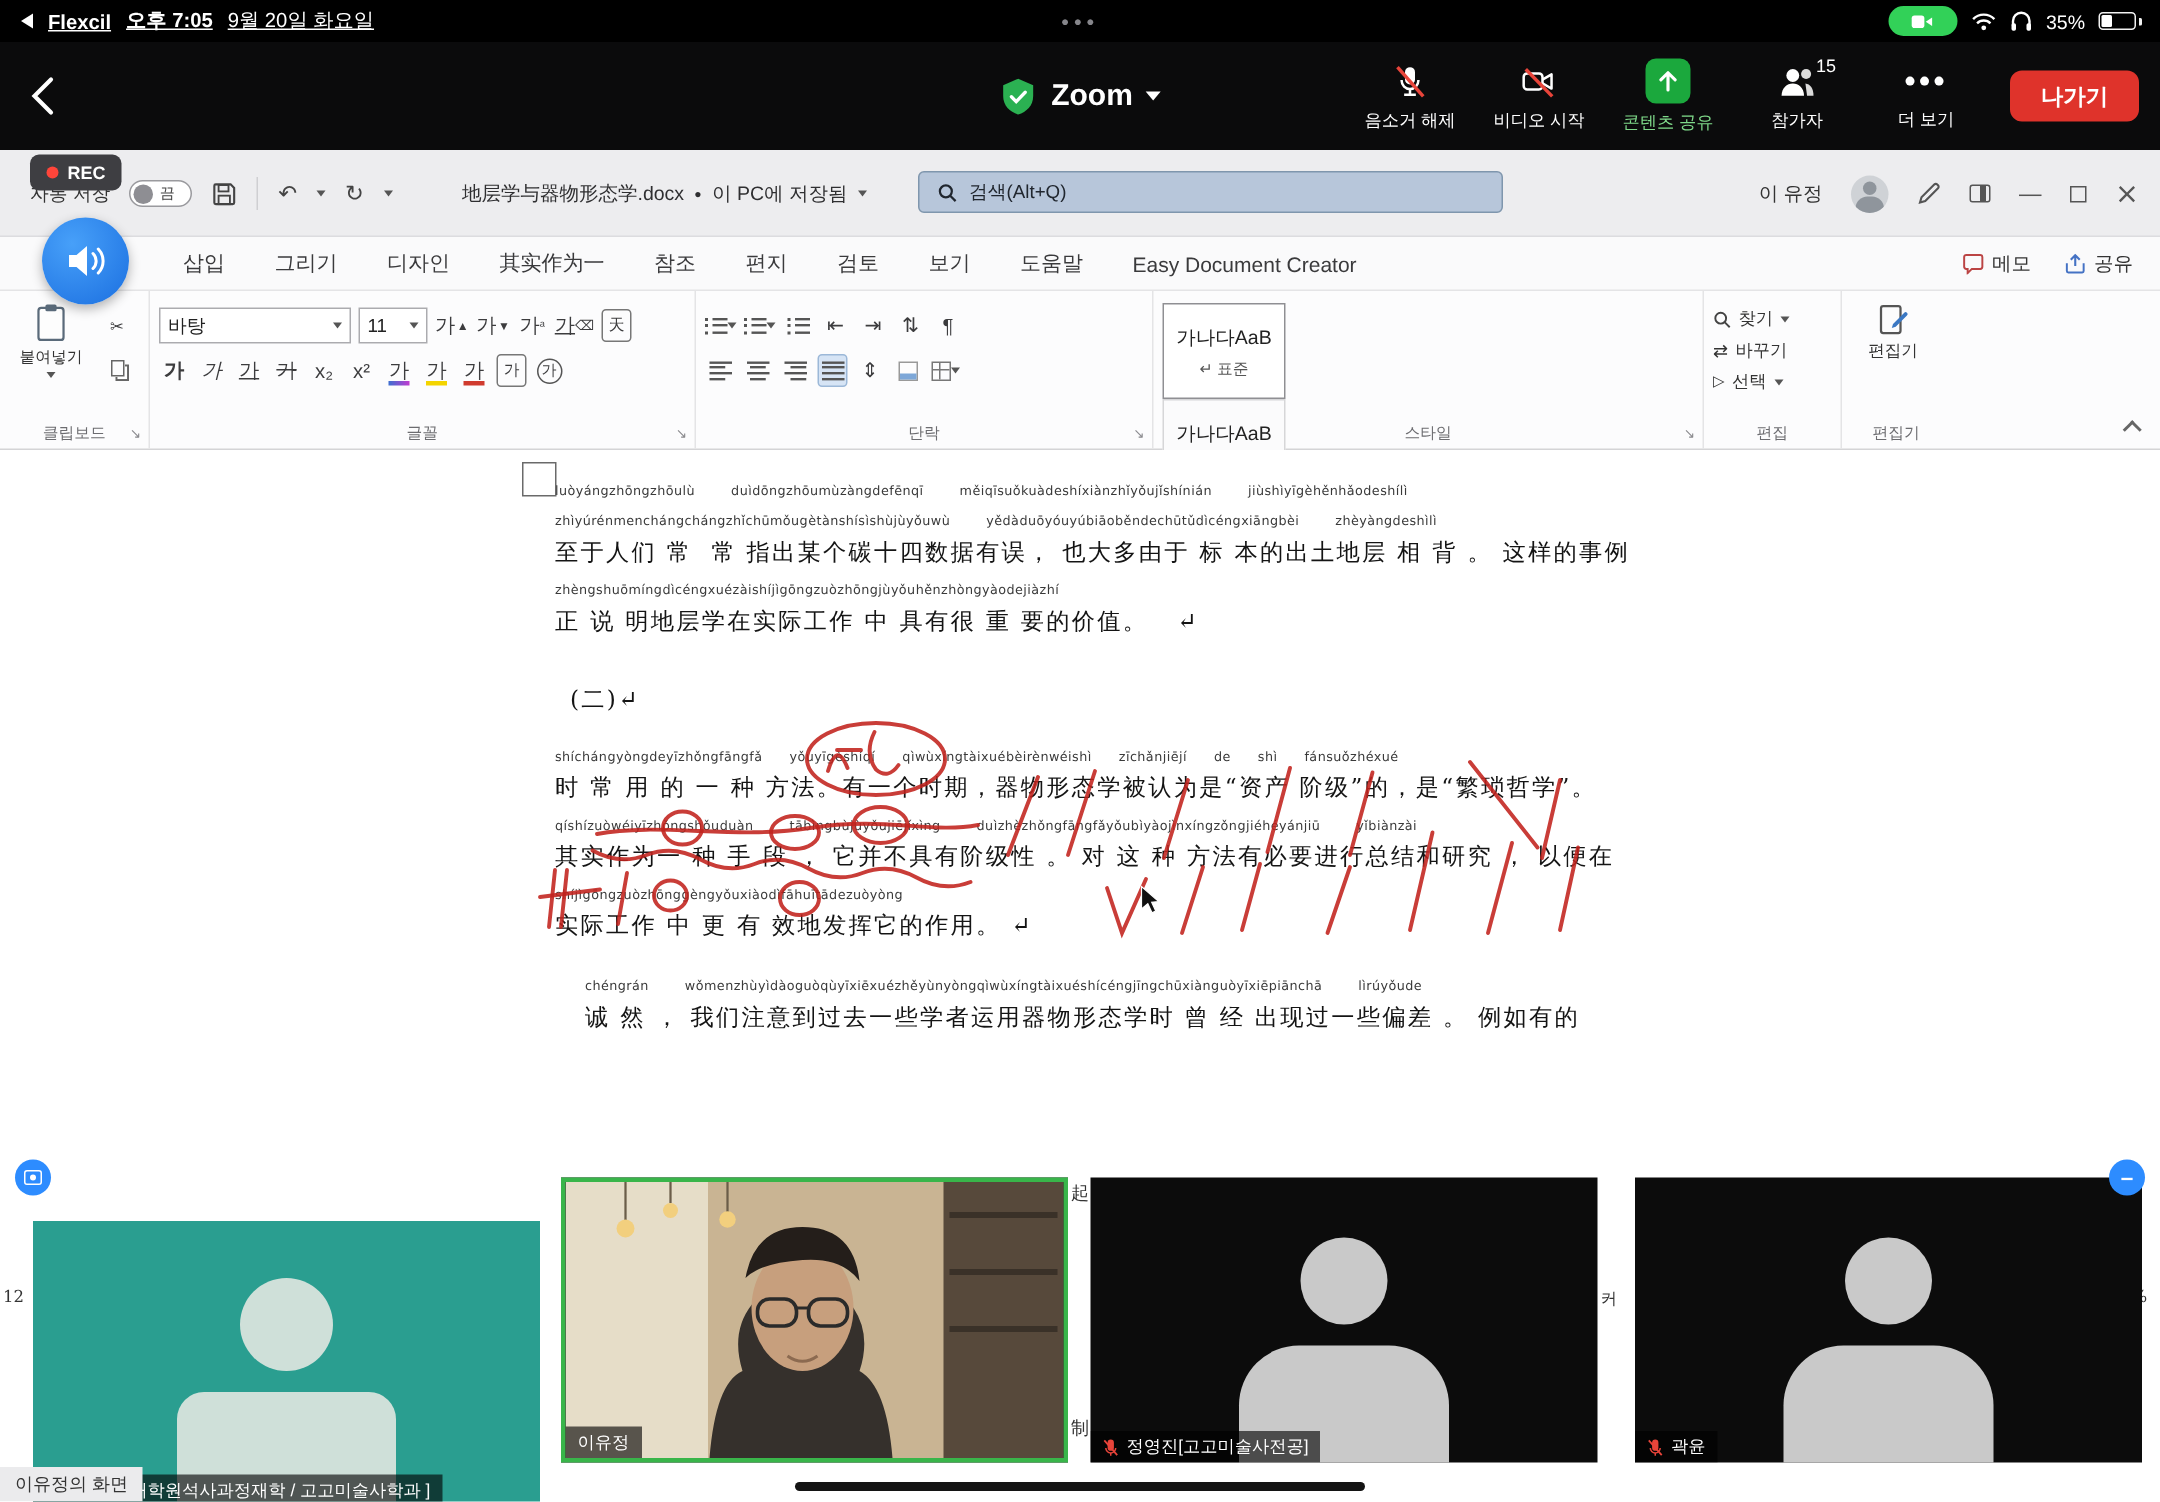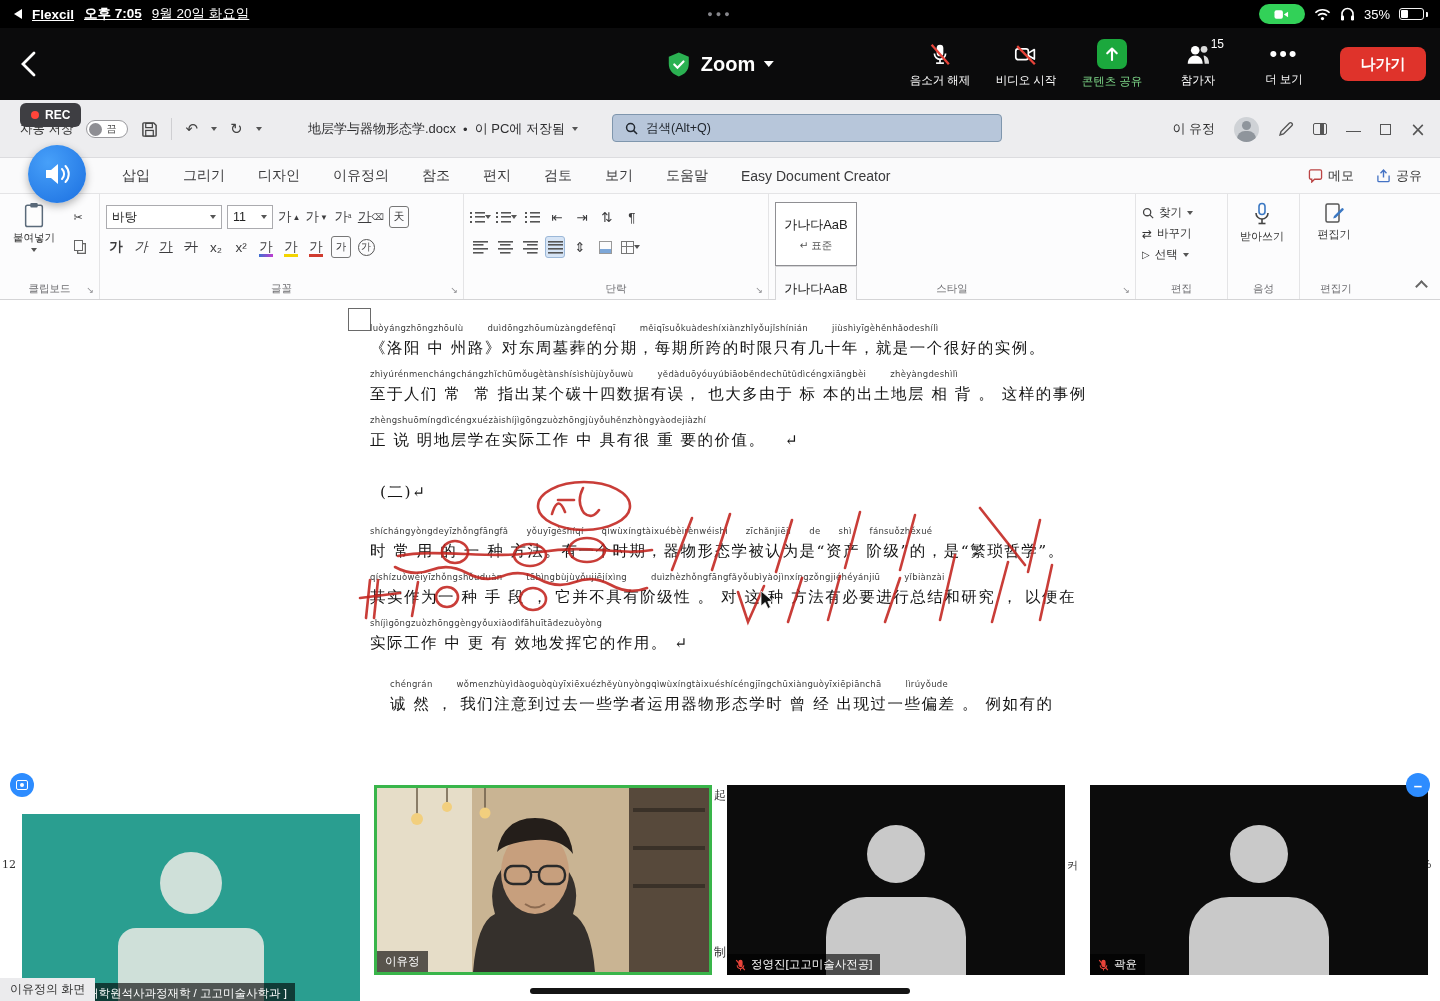--- a/index.html
+++ b/index.html
@@ -316,21 +316,21 @@
         <span class="winmin">—</span>
         <span class="winbox"></span>
         <span class="winclose">×</span>
       </div>
     </div>
 
     <div class="tabsrow">
       <span class="tab">삽입</span>
       <span class="tab">그리기</span>
       <span class="tab">디자인</span>
-      <span class="tab">이유정의</span>
+      <span class="tab">其实作为一</span>
       <span class="tab">참조</span>
       <span class="tab">편지</span>
       <span class="tab">검토</span>
       <span class="tab">보기</span>
       <span class="tab">도움말</span>
       <span class="tab">Easy Document Creator</span>
       <div class="tabs-right">
         <span class="trbtn">
           <svg width="15" height="14" viewBox="0 0 16 15">
             <path d="M1.5,2.5 a1.5,1.5 0 0 1 1.5,-1.5 h10 a1.5,1.5 0 0 1 1.5,1.5 v7 a1.5,1.5 0 0 1 -1.5,1.5 h-6 L4,14 v-3 H3 a1.5,1.5 0 0 1 -1.5,-1.5 Z" stroke="#b44" stroke-width="1.4" fill="none"></path>
@@ -365,21 +365,21 @@
                 <span style="width:9px;height:11px;border:1.3px solid #666;box-shadow:3px 3px 0 -1.3px #fff,3px 3px 0 0 #666;display:inline-block;"></span>
               </span>
           </div>
         </div>
         <span class="rlabel">클립보드</span>
         <span class="launcher arrows">↘</span>
       </div>
 
       <div class="rgroup" style="width:364px;">
         <div class="rrow">
-          <span class="combo" style="width:116px;">
+          <span class="combo" style="width:128px;">
             <span>바탕</span>
               <span class="cd dark tiny"></span>
           </span>
           <span class="combo" style="width:46px;">
             <span>11</span>
               <span class="cd dark tiny"></span>
           </span>
           <span class="ri">가<span style="font-size:8px;margin-left:1px;">▲</span></span>
           <span class="ri">가<span style="font-size:8px;margin-left:1px;">▼</span></span>
           <span class="ri">가<span style="font-size:9px;">ᵃ</span></span>
@@ -500,32 +500,20 @@
           <span>바꾸기</span>
         </div>
         <div class="edrow">
           <span style="font-size:10px;">▷</span>
           <span>선택</span>
             <span class="cd dark tiny"></span>
         </div>
         <span class="rlabel">편집</span>
       </div>
 
-      <div class="rgroup" style="width:72px;">
-        <div class="bigbtn">
-          <svg width="18" height="24" viewBox="0 0 18 24">
-            <rect x="6" y="1.5" width="6" height="11" rx="3" stroke="#3b78c3" stroke-width="1.6" fill="none"></rect>
-            <path d="M3,11 a6,6 0 0 0 12,0" stroke="#444" stroke-width="1.6" fill="none"></path>
-            <line x1="9" y1="17" x2="9" y2="21" stroke="#444" stroke-width="1.6"></line>
-            <line x1="5.5" y1="21.5" x2="12.5" y2="21.5" stroke="#444" stroke-width="1.6"></line>
-          </svg>
-          <span>받아쓰기</span>
-        </div>
-        <span class="rlabel">음성</span>
-      </div>
 
       <div class="rgroup" style="width:72px; border-right:none;">
         <div class="bigbtn">
           <svg width="20" height="22" viewBox="0 0 20 22">
             <rect x="2" y="2" width="13" height="18" rx="1.5" stroke="#555" stroke-width="1.5" fill="none"></rect>
             <path d="M10,14 l7.5,-7.5 a1.2,1.2 0 0 1 1.8,1.8 L11.8,15.8 l-2.6,0.8 Z" fill="#3b78c3"></path>
           </svg>
           <span>편집기</span>
         </div>
         <span class="rlabel">편집기</span>
@@ -533,21 +521,20 @@
 
       <span class="collapse-chev"></span>
     </div>
 
     <div class="docarea">
       <span class="corner-box"></span>
 
       <div class="doc-content">
         <div class="para">
           <div class="pin">luòyángzhōngzhōulù        duìdōngzhōumùzàngdefēnqī        měiqīsuǒkuàdeshíxiànzhǐyǒujǐshínián        jiùshìyīgèhěnhǎodeshílì</div>
-          <div class="han">《洛阳 中 州路》对东周墓葬的分期，每期所跨的时限只有几十年，就是一个很好的实例。</div>
         </div>
         <div class="para">
           <div class="pin">zhìyúrénmenchángchángzhǐchūmǒugètànshísìshùjùyǒuwù        yědàduōyóuyúbiāoběndechūtǔdìcéngxiāngbèi        zhèyàngdeshìlì</div>
           <div class="han">至于人们 常  常 指出某个碳十四数据有误， 也大多由于 标 本的出土地层 相 背 。 这样的事例</div>
         </div>
         <div class="para gap-lg">
           <div class="pin">zhèngshuōmíngdìcéngxuézàishíjìgōngzuòzhōngjùyǒuhěnzhòngyàodejiàzhí</div>
           <div class="han">正 说 明地层学在实际工作 中 具有很 重 要的价值。   ↵</div>
         </div>
         <div class="para gap-p4 ind-sm">

